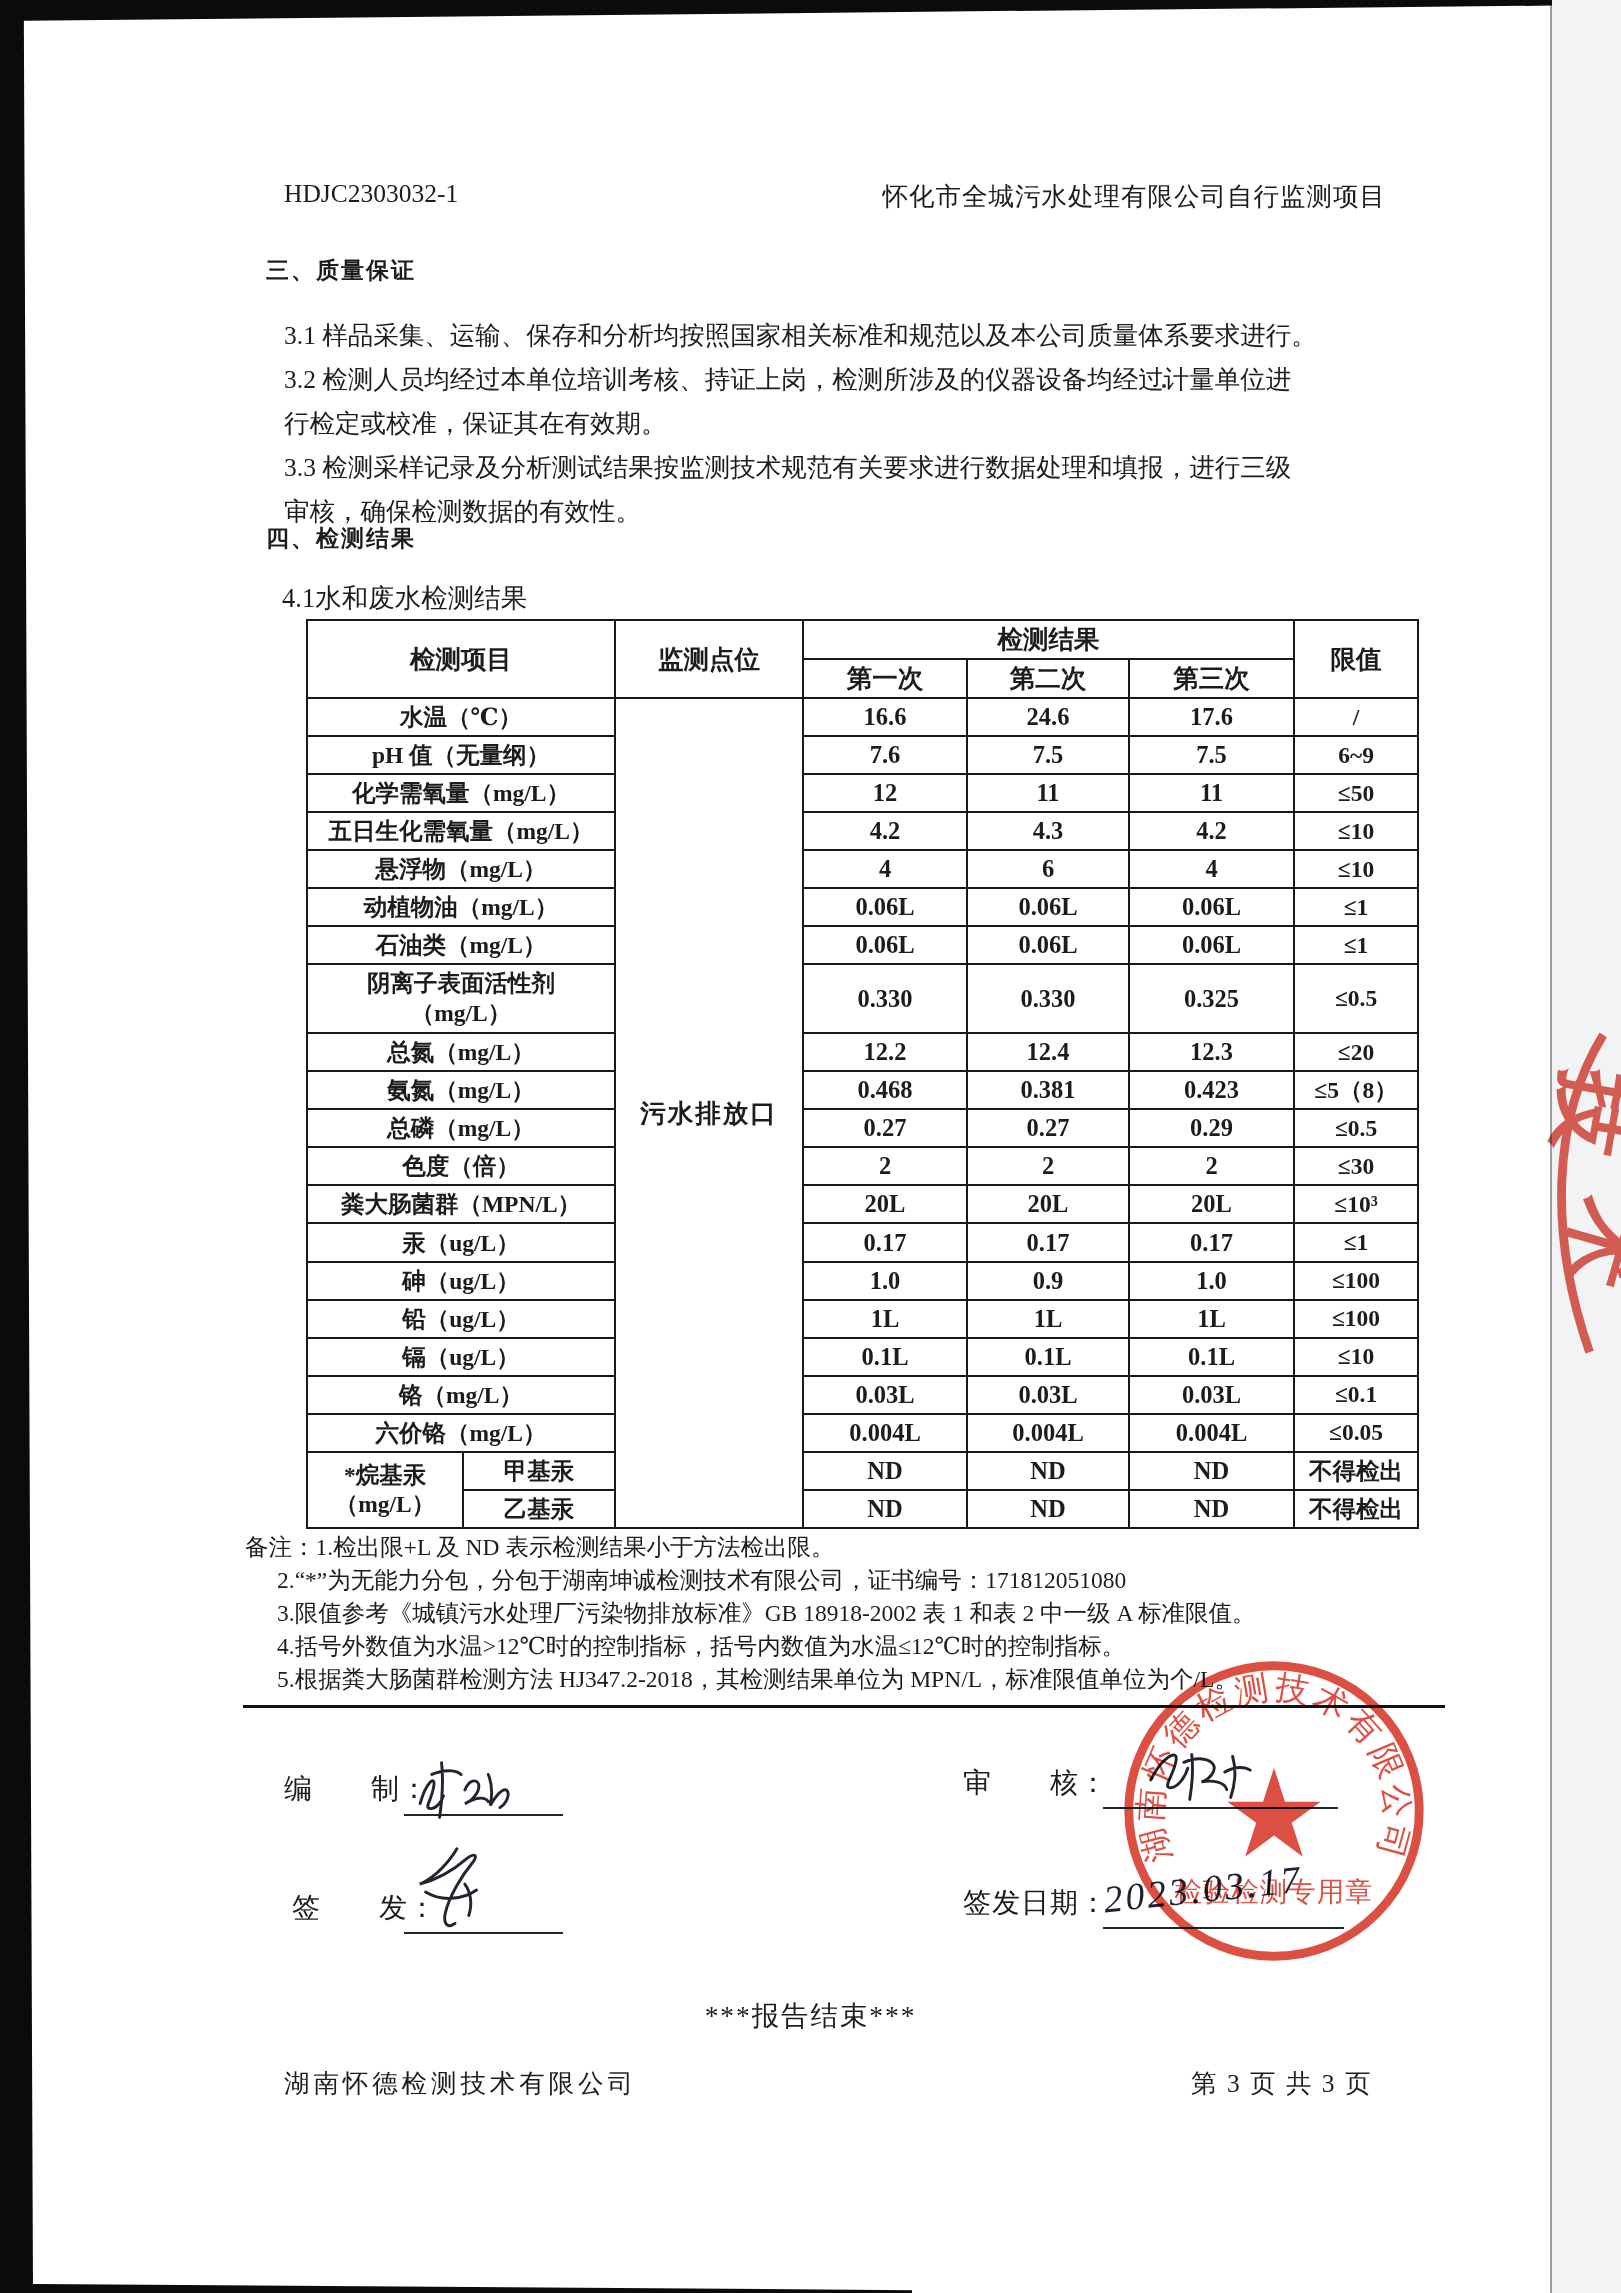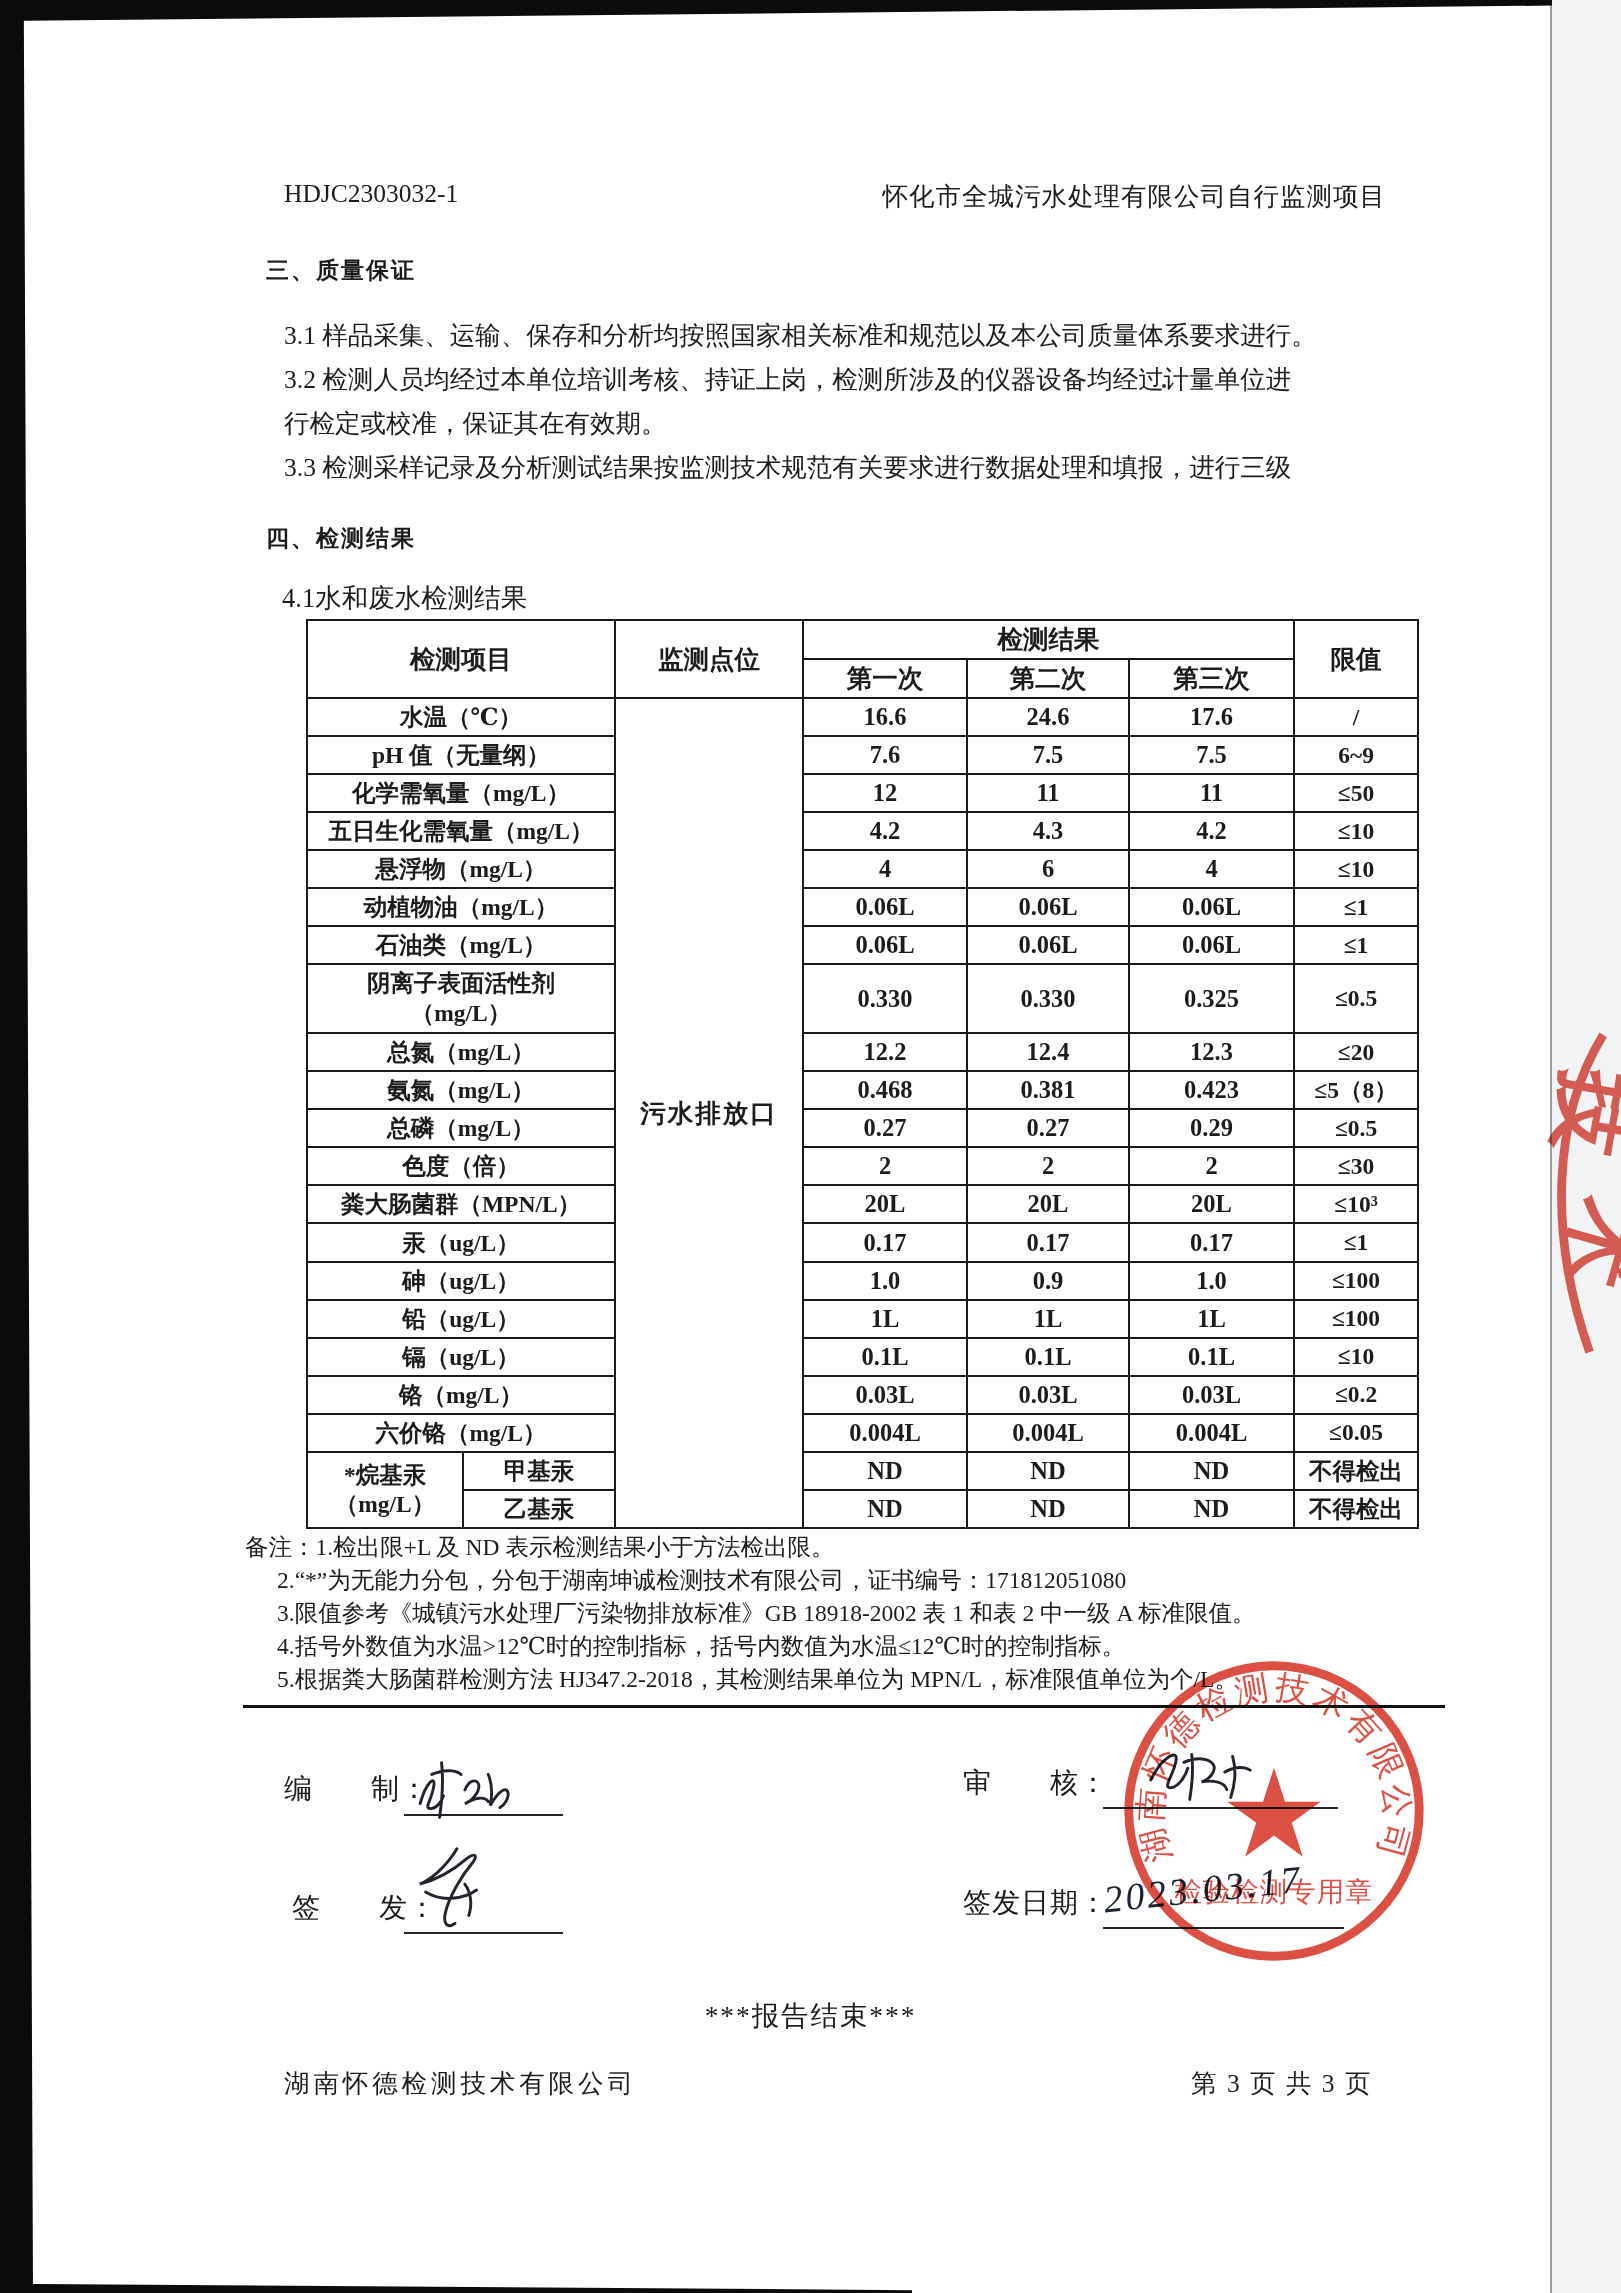--- a/index.html
+++ b/index.html
@@ -76,20 +76,21 @@
     <span>HDJC2303032-1</span>
     <span class="proj">怀化市全城污水处理有限公司自行监测项目</span>
   </div>
 
   <div class="sec sec1">三、质量保证</div>
   <div class="paras">
     <div>3.1 样品采集、运输、保存和分析均按照国家相关标准和规范以及本公司质量体系要求进行。</div>
     <div>3.2 检测人员均经过本单位培训考核、持证上岗，检测所涉及的仪器设备均经过计量单位进</div>
     <div>行检定或校准，保证其在有效期。</div>
     <div>3.3 检测采样记录及分析测试结果按监测技术规范有关要求进行数据处理和填报，进行三级</div>
+    <div>审核，确保检测数据的有效性。</div>
   </div>
 
   <div class="sec sec2">四、检测结果</div>
   <div class="subhead">4.1水和废水检测结果</div>
 
   <table class="results">
     <colgroup>
       <col style="width:156px">
         <col style="width:152px">
         <col style="width:188px">
@@ -233,21 +234,21 @@
           <td class="val">0.1L</td>
           <td class="val">0.1L</td>
           <td class="val">0.1L</td>
           <td class="limit">≤10</td>
         </tr>
         <tr>
           <td class="param" colspan="2">铬（mg/L）</td>
           <td class="val">0.03L</td>
           <td class="val">0.03L</td>
           <td class="val">0.03L</td>
-          <td class="limit">≤0.2</td>
+          <td class="limit">≤0.1</td>
         </tr>
         <tr>
           <td class="param" colspan="2">六价铬（mg/L）</td>
           <td class="val">0.004L</td>
           <td class="val">0.004L</td>
           <td class="val">0.004L</td>
           <td class="limit">≤0.05</td>
         </tr>
         <tr>
           <td class="param" rowspan="2">

